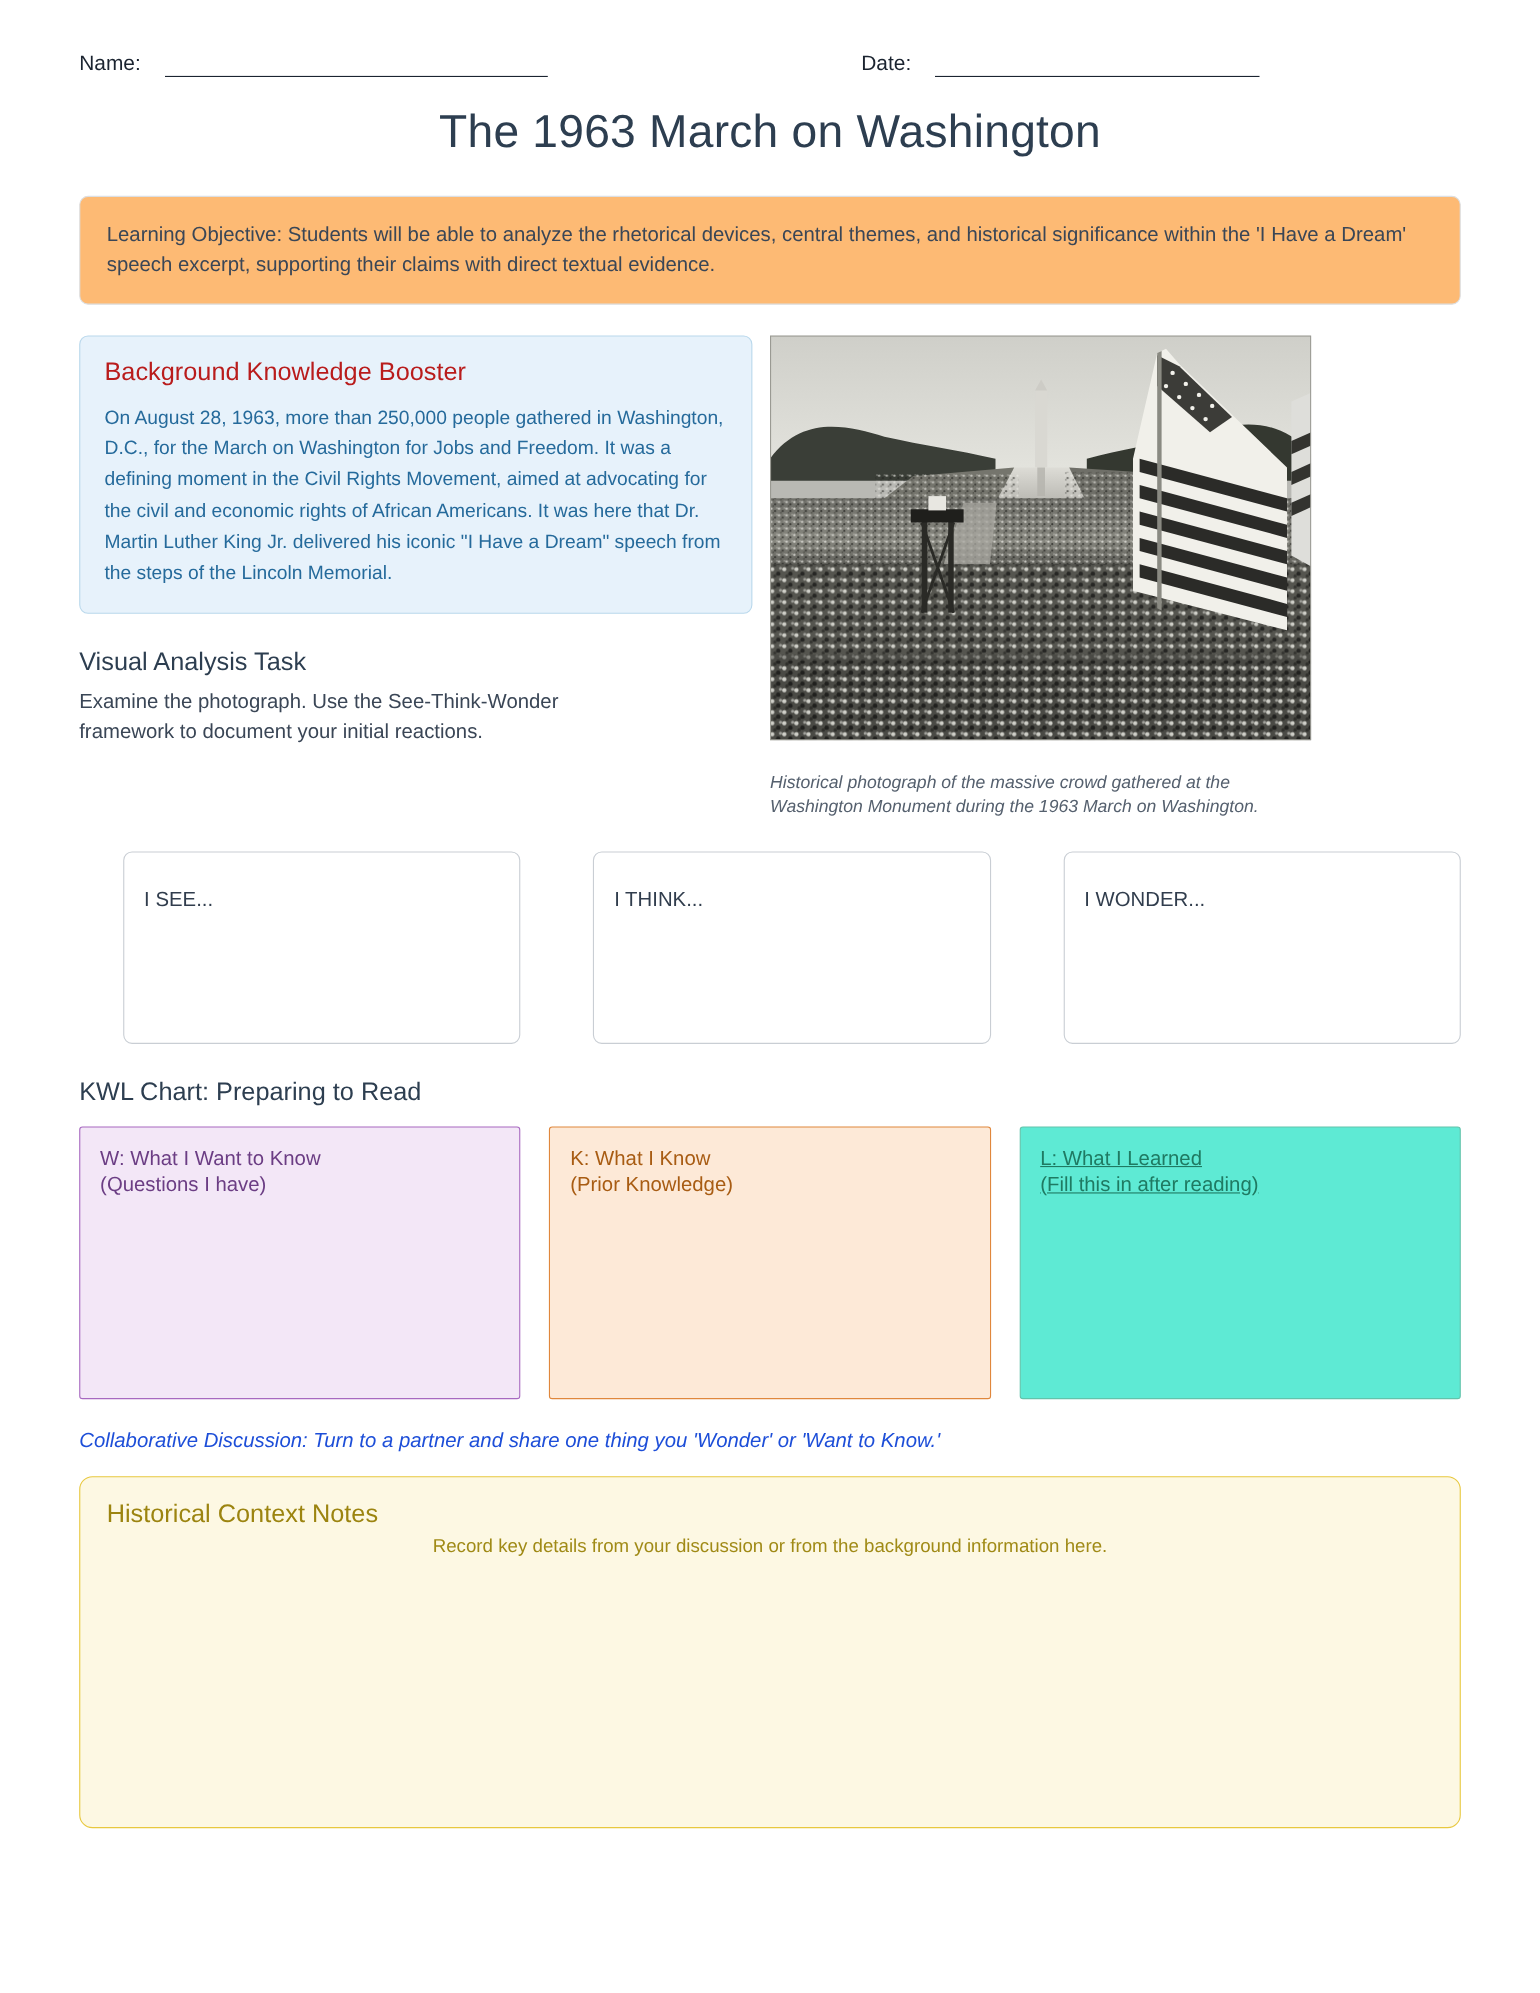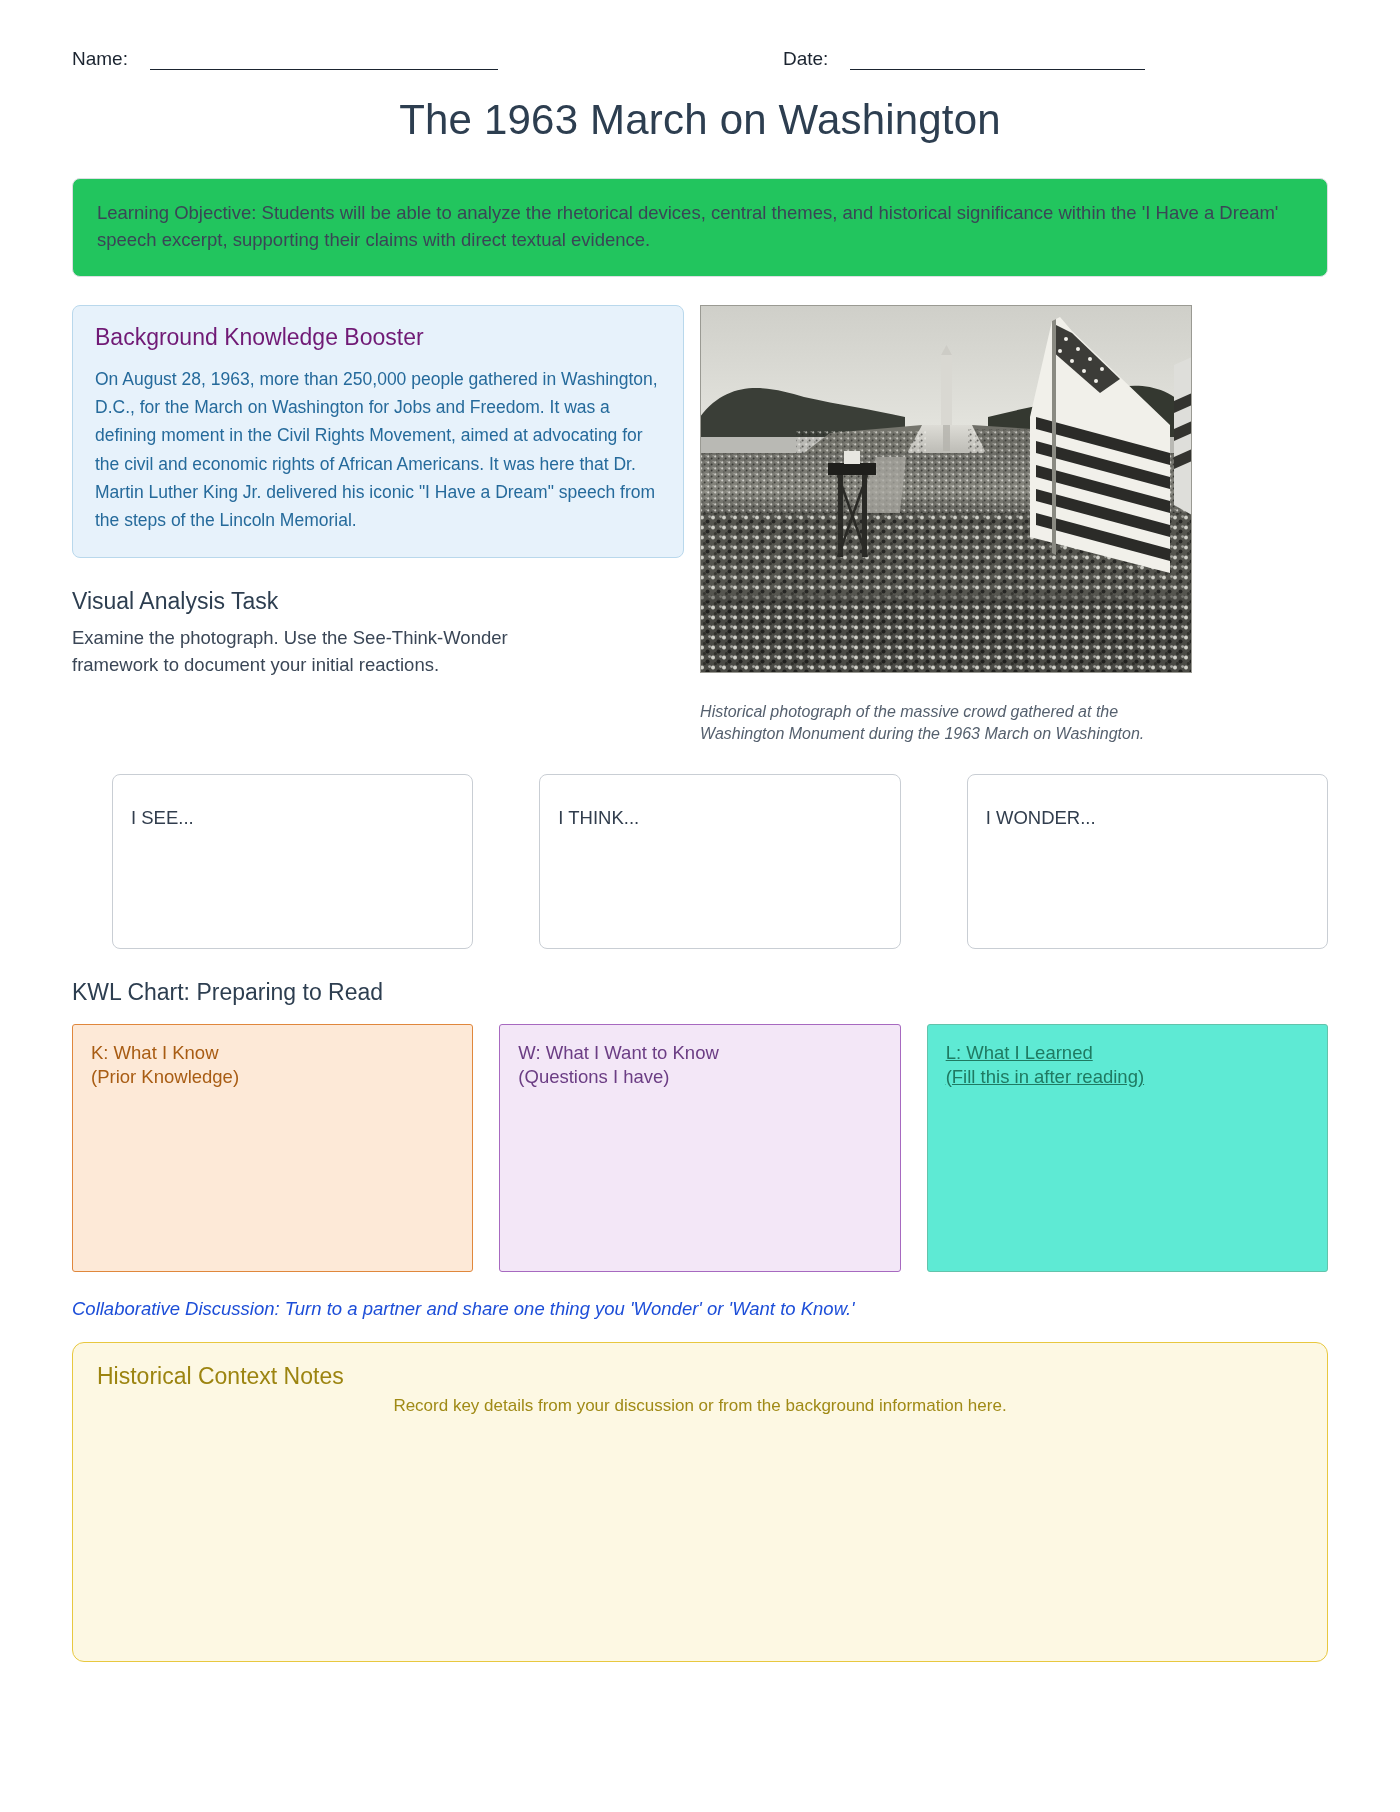--- a/index.html
+++ b/index.html
@@ -38,21 +38,21 @@
     font-size: 42px;
     font-weight: 400;
     color: #2d3e50;
     letter-spacing: .2px;
     margin: 4px 0 34px 0;
   }
 
   
   .objective {
     border: 1.4px solid #dcdfe3;
-    background: #22c55e;
+    background: #fdba74;
     border-radius: 8px;
     padding: 20px 24px 22px 24px;
     font-size: 18.5px;
     line-height: 1.48;
     color: #3a4656;
     margin-bottom: 28px;
   }
 
   
   .cols { display: flex; gap: 0; align-items: flex-start; }
@@ -60,21 +60,21 @@
   .col-right { width: 636px; margin-left: 16px; }
 
   .bkb {
     border: 1.4px solid #b9d8ec;
     background: #e7f2fb;
     border-radius: 8px;
     padding: 18px 22px 22px 22px;
   }
   .bkb-title {
     font-size: 23px;
-    color: #701a75;
+    color: #b91c1c;
     margin: 0 0 14px 0;
     font-weight: 400;
   }
   .bkb-body {
     font-size: 17.5px;
     line-height: 1.62;
     color: #256a9b;
     margin: 0;
   }
 
@@ -303,28 +303,28 @@
   </div>
 
   <div class="stw-row">
     <div class="stw-box">I SEE...</div>
     <div class="stw-box">I THINK...</div>
     <div class="stw-box">I WONDER...</div>
   </div>
 
   <div class="section-h">KWL Chart: Preparing to Read</div>
   <div class="kwl-row">
+    <div class="kwl-box kwl-w">
+      <span>W: What I Want to Know</span>
+      <span>(Questions I have)</span>
+    </div>
     <div class="kwl-box kwl-k">
       <span>K: What I Know</span>
       <span>(Prior Knowledge)</span>
     </div>
-    <div class="kwl-box kwl-w">
-      <span>W: What I Want to Know</span>
-      <span>(Questions I have)</span>
-    </div>
     <div class="kwl-box kwl-l">
       <span>L: What I Learned</span>
       <span>(Fill this in after reading)</span>
     </div>
   </div>
 
   <div class="collab">Collaborative Discussion: Turn to a partner and share one thing you 'Wonder' or 'Want to Know.'</div>
 
   <div class="notes">
     <div class="notes-title">Historical Context Notes</div>

